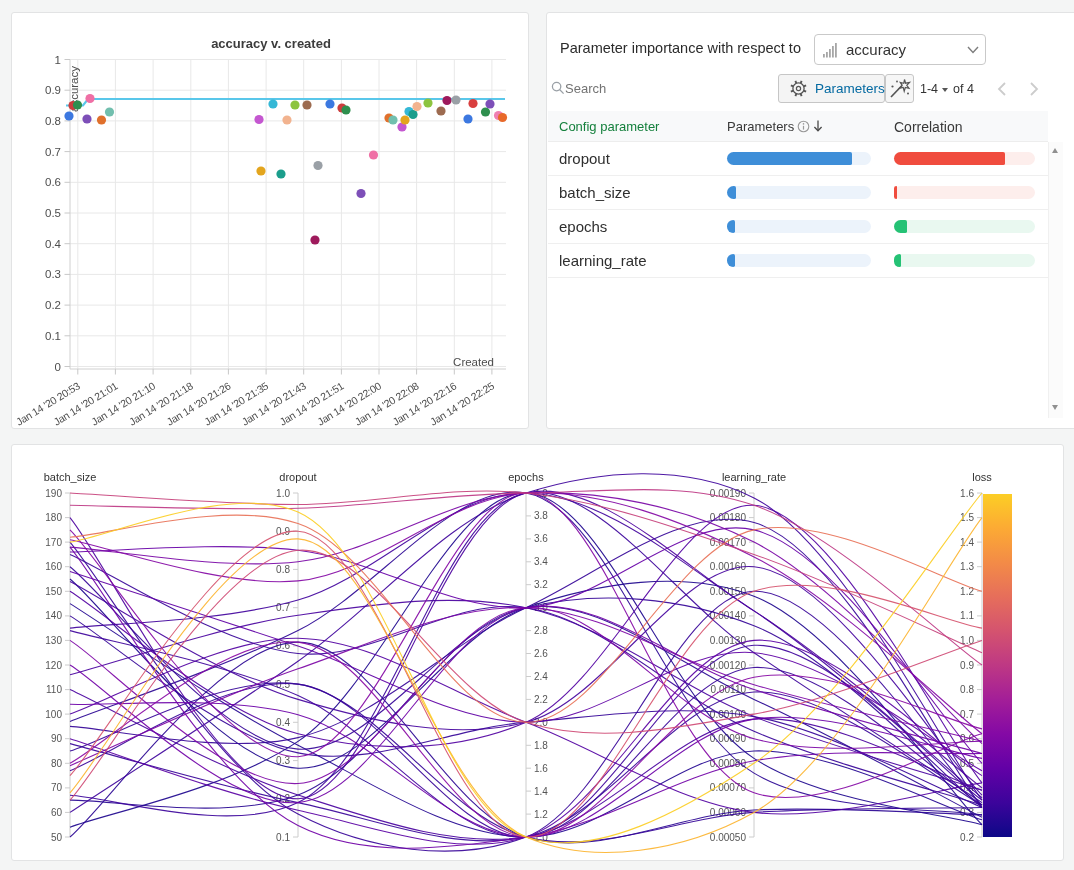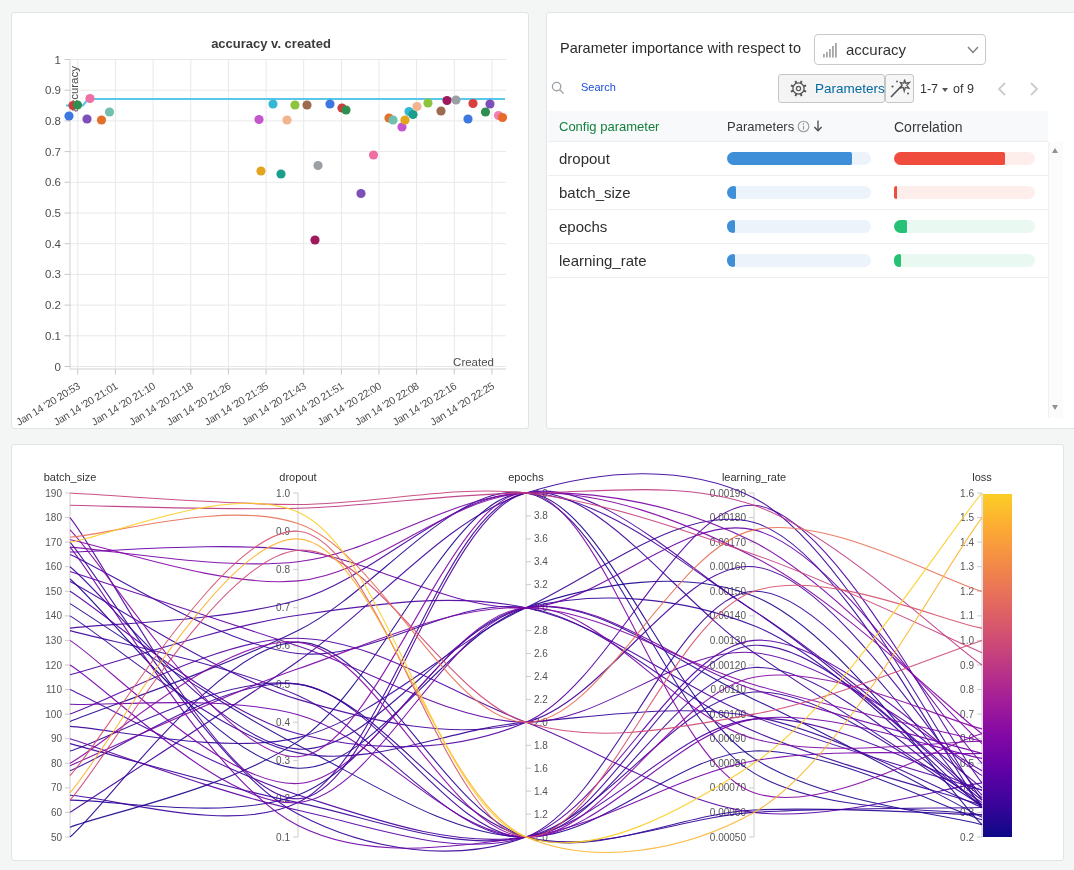--- a/index.html
+++ b/index.html
@@ -132,21 +132,21 @@
       <rect x="13" y="2" width="1.8" height="14.5" fill="#a6a6a6"></rect>
     </svg>
 <div style="position:absolute;left:299px;top:28px;font-size:15px;color:#333">accuracy</div>
 <svg style="position:absolute;left:419px;top:31px" width="14" height="12">
       <polyline points="2,3 7,8.5 12,3" fill="none" stroke="#7d7d7d" stroke-width="1.4"></polyline>
     </svg>
 <svg style="position:absolute;left:4px;top:68px" width="14" height="14">
       <circle cx="5.6" cy="5.6" r="4.2" fill="none" stroke="#9aa0a6" stroke-width="1.3"></circle>
       <line x1="8.8" y1="8.8" x2="12.6" y2="12.6" stroke="#9aa0a6" stroke-width="1.3"></line>
     </svg>
-<div style="position:absolute;left:34px;top:68px;font-size:11px;color:#1d4ed8">Search</div>
+<div style="position:absolute;left:18px;top:68px;font-size:13px;color:#737373">Search</div>
 <div style="position:absolute;left:231px;top:61px;width:107px;height:29px;border:1px solid #c6c6c6;border-radius:3px;background:#f4f4f4"></div>
 <svg style="position:absolute;left:242px;top:66px" width="19" height="19">
       <circle cx="9.5" cy="9.5" r="5.6" fill="none" stroke="#555" stroke-width="1.3"></circle>
       <line x1="14.7" y1="11.6" x2="17.1" y2="12.6" stroke="#555" stroke-width="1.9"></line>
       <line x1="11.6" y1="14.7" x2="12.6" y2="17.1" stroke="#555" stroke-width="1.9"></line>
       <line x1="7.4" y1="14.7" x2="6.4" y2="17.1" stroke="#555" stroke-width="1.9"></line>
       <line x1="4.3" y1="11.6" x2="1.9" y2="12.6" stroke="#555" stroke-width="1.9"></line>
       <line x1="4.3" y1="7.4" x2="1.9" y2="6.4" stroke="#555" stroke-width="1.9"></line>
       <line x1="7.4" y1="4.3" x2="6.4" y2="1.9" stroke="#555" stroke-width="1.9"></line>
       <line x1="11.6" y1="4.3" x2="12.6" y2="1.9" stroke="#555" stroke-width="1.9"></line>
@@ -155,23 +155,23 @@
     </svg>
 <div style="position:absolute;left:268px;top:68px;font-size:13.5px;color:#0369a1">Parameters</div>
 <div style="position:absolute;left:338px;top:61px;width:29px;height:29px;border:1px solid #c6c6c6;border-radius:3px;background:#f6f6f6"></div>
 <svg style="position:absolute;left:341px;top:64px" width="24" height="24">
 <line x1="3" y1="20" x2="14" y2="8.5" stroke="#555" stroke-width="1.7"></line>
 <path d="M16.5 2.5 L17.6 6.2 L21.5 5.5 L18.8 8.3 L21 11.3 L17.3 10.5 L16.2 14.2 L15.2 10.4 L11.4 11.2 L14.2 8.3 L12.3 5.4 L15.8 6.3 Z" fill="none" stroke="#555" stroke-width="1.2"></path>
 <circle cx="4.5" cy="9.5" r="1.1" fill="#555"></circle>
       <circle cx="9" cy="4.5" r="0.9" fill="#555"></circle>
 <circle cx="20" cy="16.5" r="1" fill="#555"></circle>
     </svg>
-<div style="position:absolute;left:373px;top:69px;font-size:12.5px;color:#333">1-7</div>
+<div style="position:absolute;left:373px;top:69px;font-size:12.5px;color:#333">1-4</div>
 <div style="position:absolute;left:395px;top:75px;width:0;height:0;border-left:3.5px solid transparent;border-right:3.5px solid transparent;border-top:4.5px solid #555"></div>
-<div style="position:absolute;left:406px;top:69px;font-size:12.5px;color:#333">of 9</div>
+<div style="position:absolute;left:406px;top:69px;font-size:12.5px;color:#333">of 4</div>
 <svg style="position:absolute;left:449px;top:68px" width="14" height="16">
       <polyline points="9,2 3,8 9,14" fill="none" stroke="#cccccc" stroke-width="1.8"></polyline>
     </svg>
 <svg style="position:absolute;left:479px;top:68px" width="14" height="16">
       <polyline points="5,2 11,8 5,14" fill="none" stroke="#cccccc" stroke-width="1.8"></polyline>
     </svg>
 <div style="position:absolute;left:1px;top:98px;width:500px;height:31px;background:#f8f9fa;border-bottom:1px solid #ededed"></div>
 <div style="position:absolute;left:12px;top:106px;font-size:13px;color:#15803d">Config parameter</div>
 <div style="position:absolute;left:180px;top:106px;font-size:13px;color:#383838">Parameters</div>
 <svg style="position:absolute;left:250px;top:107px" width="13" height="13">

